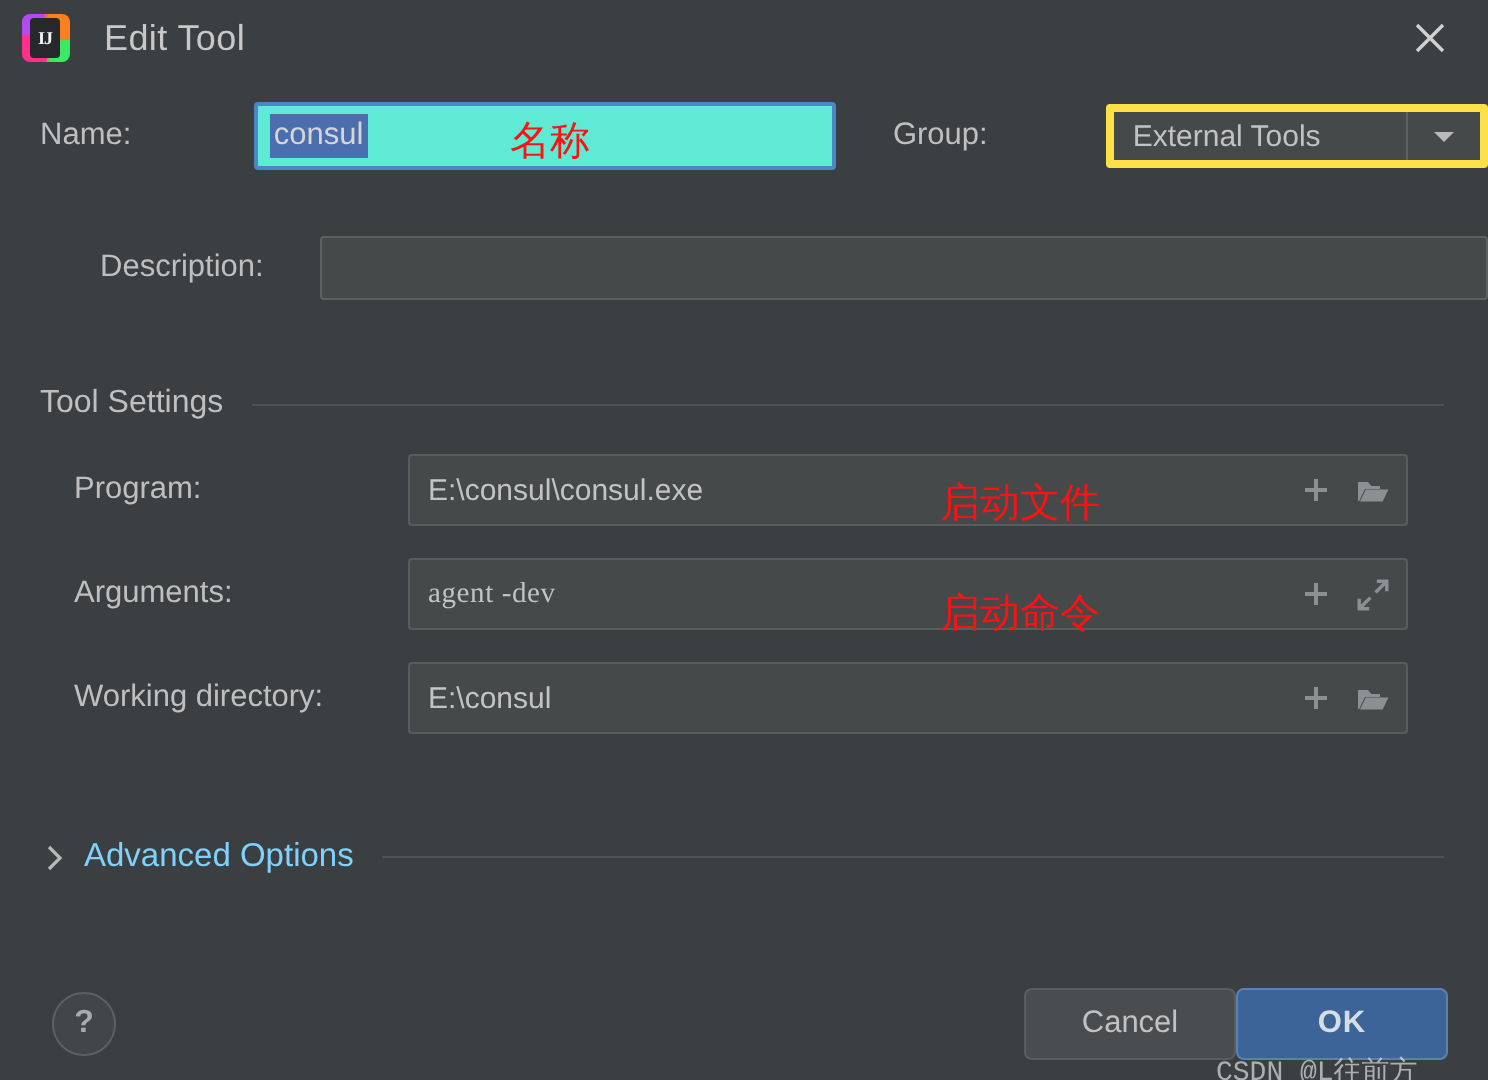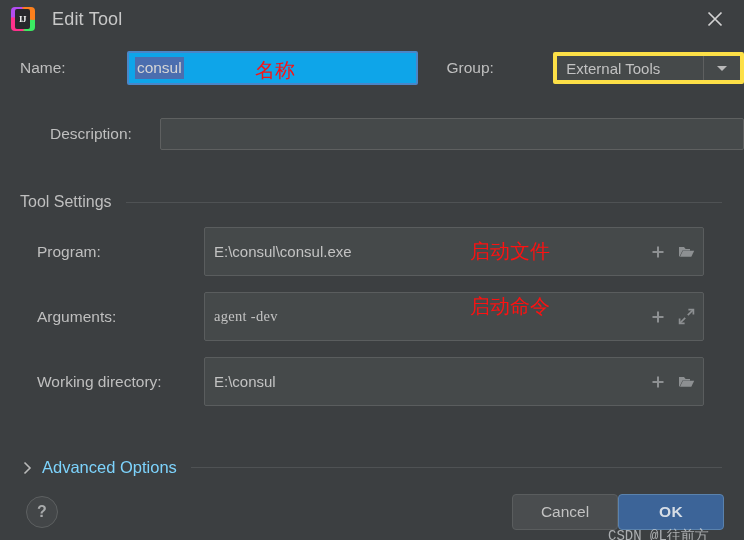--- a/index.html
+++ b/index.html
@@ -95,21 +95,21 @@
   
   .row-name {
     margin-top: 13px;
     padding-left: 20px;
   }
   .row-name .lbl { width: 110px; }
   .name-field {
     position: relative;
     width: 300px;
     height: 34px;
-    background: #0ea5e9;
+    background: #5eead4;
     border: 2px solid #4a86c8;
     border-radius: 2px;
     display: flex;
     align-items: center;
     box-sizing: border-box;
   }
   .name-value {
     margin-left: 6px;
     font-size: 15.5px;
     background: #4b6eaf;
@@ -187,21 +187,21 @@
   .srow {
     margin-top: 16px;
     padding-left: 37px;
     display: flex;
     align-items: center;
     position: relative;
   }
   .srow .lbl { width: 167px; font-size: 15.5px; }
   .sfield {
     width: 500px;
-    height: 49px;
+    height: 36px;
     background: #45494a;
     border: 1px solid #5a5d5e;
     border-radius: 2px;
     display: flex;
     align-items: center;
     box-sizing: border-box;
     position: relative;
   }
   .sfield .sval {
     padding-left: 9px;

